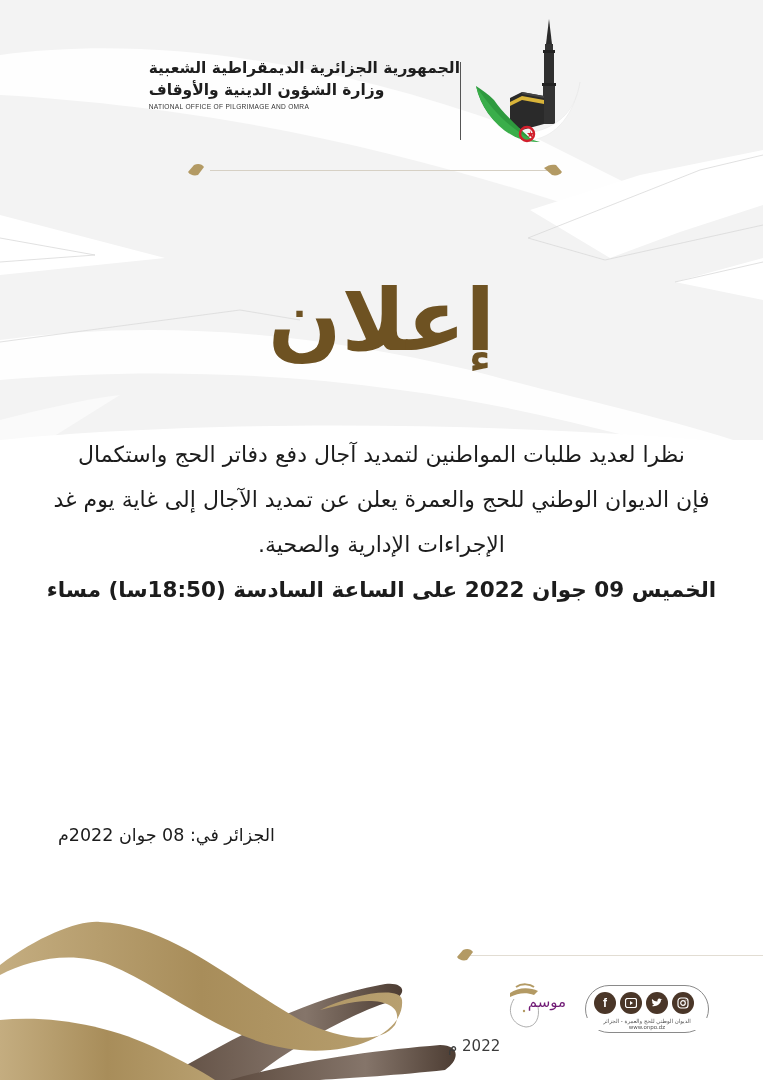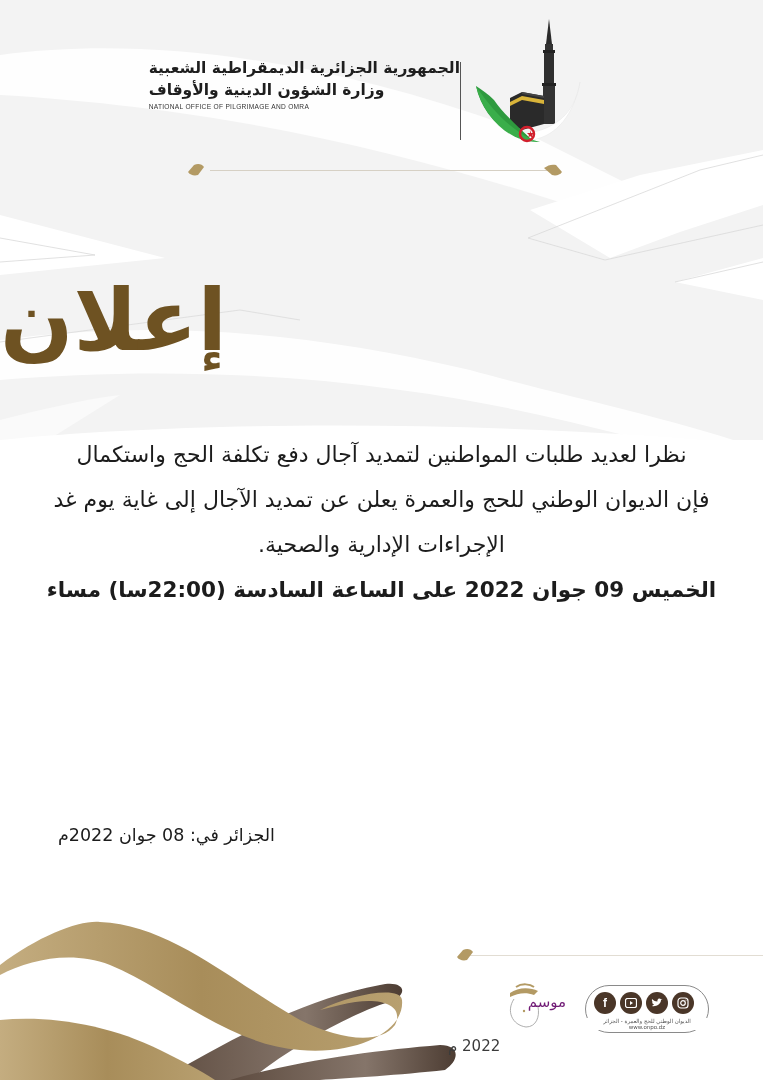--- a/index.html
+++ b/index.html
@@ -27,21 +27,21 @@
   }
   .header-divider { position: absolute; left: 460px; top: 62px; width: 1px; height: 78px; background: #555; }
   .logo { position: absolute; left: 472px; top: 14px; width: 115px; height: 140px; }
 
   .ornament-line { position: absolute; left: 210px; top: 170px; width: 350px; height: 1px; background: #d6d0c4; }
   .ornament { position: absolute; width: 22px; height: 16px; }
   .ornament-left { left: 186px; top: 162px; }
   .ornament-right { left: 542px; top: 162px; }
 
   .title {
-    position: absolute; left: 0; width: 763px; top: 260px; text-align: left;
+    position: absolute; left: 0; width: 763px; top: 260px; text-align: center;
     direction: rtl; font-size: 86px; font-weight: bold; color: #6e5222;
     font-family: "DejaVu Sans", sans-serif; line-height: 120px;
   }
 
   .body-text {
     position: absolute; left: 40px; width: 683px; top: 432px;
     direction: rtl; text-align: center; color: #1c1c1c;
   }
   .para-line { font-size: 22px; line-height: 45px; white-space: nowrap; }
   .para-bold { font-weight: bold; font-size: 21.5px; }
@@ -150,24 +150,24 @@
       <path d="M2 10 L 8 3 C 12 1, 16 2, 18 5 L 12 13 C 8 14, 4 13, 2 10 Z" fill="#b39a64"></path>
     </svg>
     <svg class="ornament ornament-right" viewBox="0 0 22 16">
       <path d="M2 6 C 6 3, 10 2, 14 3 L 20 10 C 18 13, 14 14, 10 13 Z" fill="#b39a64"></path>
     </svg>
   </div>
 
   <div class="title">إعلان</div>
 
   <div class="body-text">
-    <div class="para-line">نظرا  لعديد طلبات المواطنين لتمديد آجال دفع تكلفة الحج واستكمال</div>
+    <div class="para-line">نظرا  لعديد طلبات المواطنين لتمديد آجال دفع دفاتر الحج واستكمال</div>
     <div class="para-line">فإن الديوان الوطني للحج والعمرة يعلن عن تمديد الآجال إلى غاية يوم غد</div>
     <div class="para-line">الإجراءات الإدارية والصحية.</div>
-    <div class="para-line para-bold">الخميس 09 جوان 2022 على الساعة السادسة (22:00سا) مساء</div>
+    <div class="para-line para-bold">الخميس 09 جوان 2022 على الساعة السادسة (18:50سا) مساء</div>
   </div>
 
   <div class="date-line">الجزائر في: 08 جوان 2022م</div>
 
   <div class="footer-ornament-line"></div>
   <svg class="ornament" style="left:455px;top:947px;" viewBox="0 0 22 16">
     <path d="M2 10 L 8 3 C 12 1, 16 2, 18 5 L 12 13 C 8 14, 4 13, 2 10 Z" fill="#b39a64"></path>
   </svg>
 
   <div class="season">

